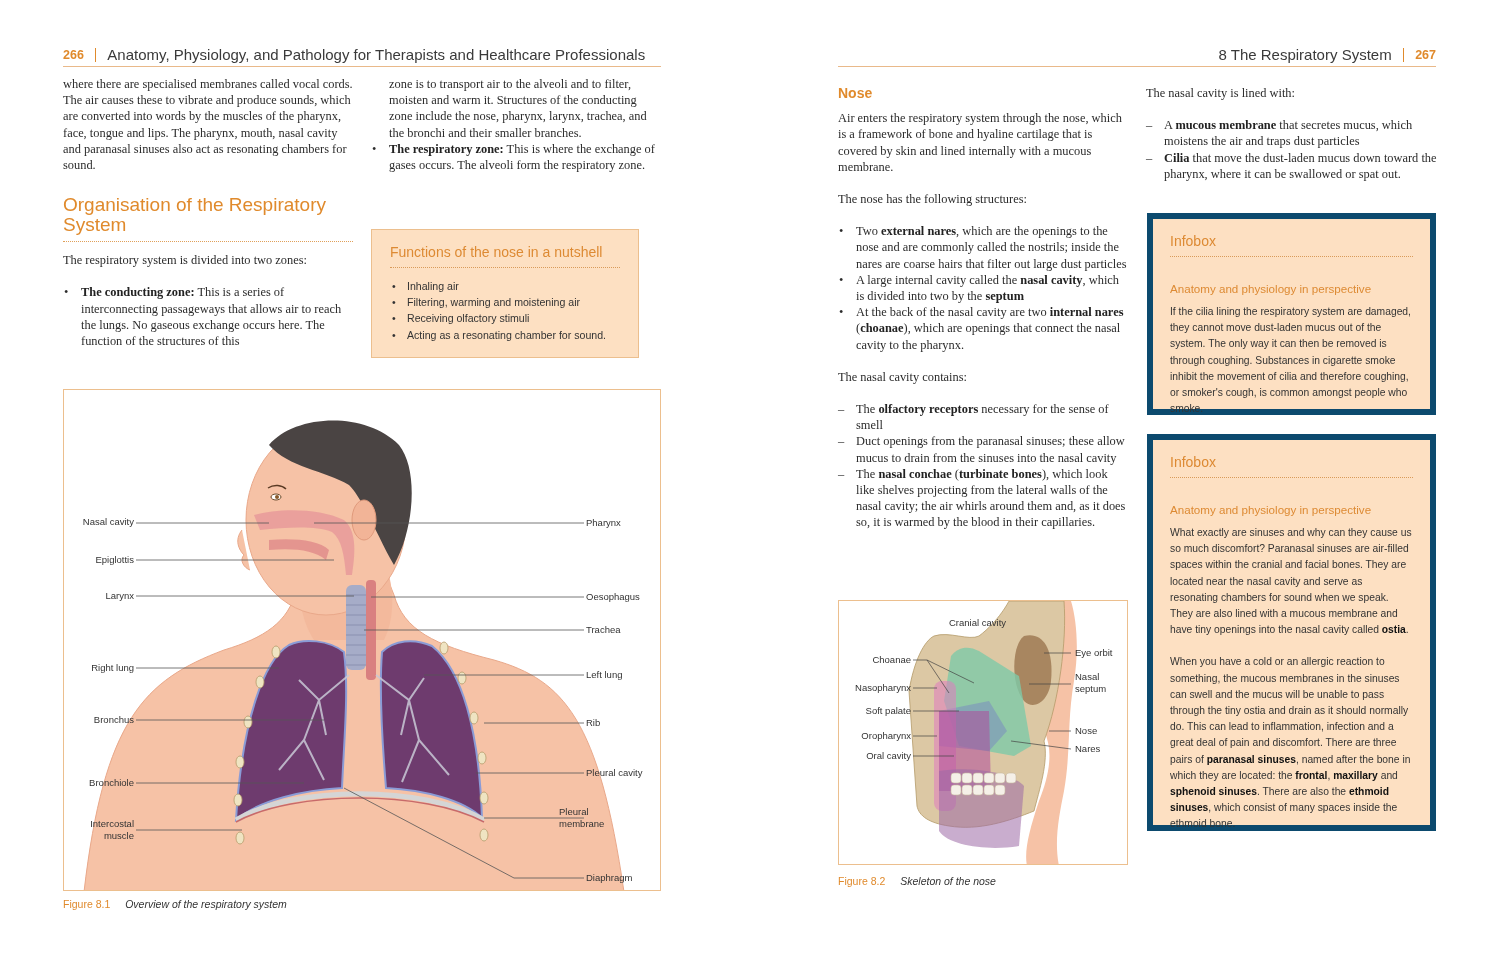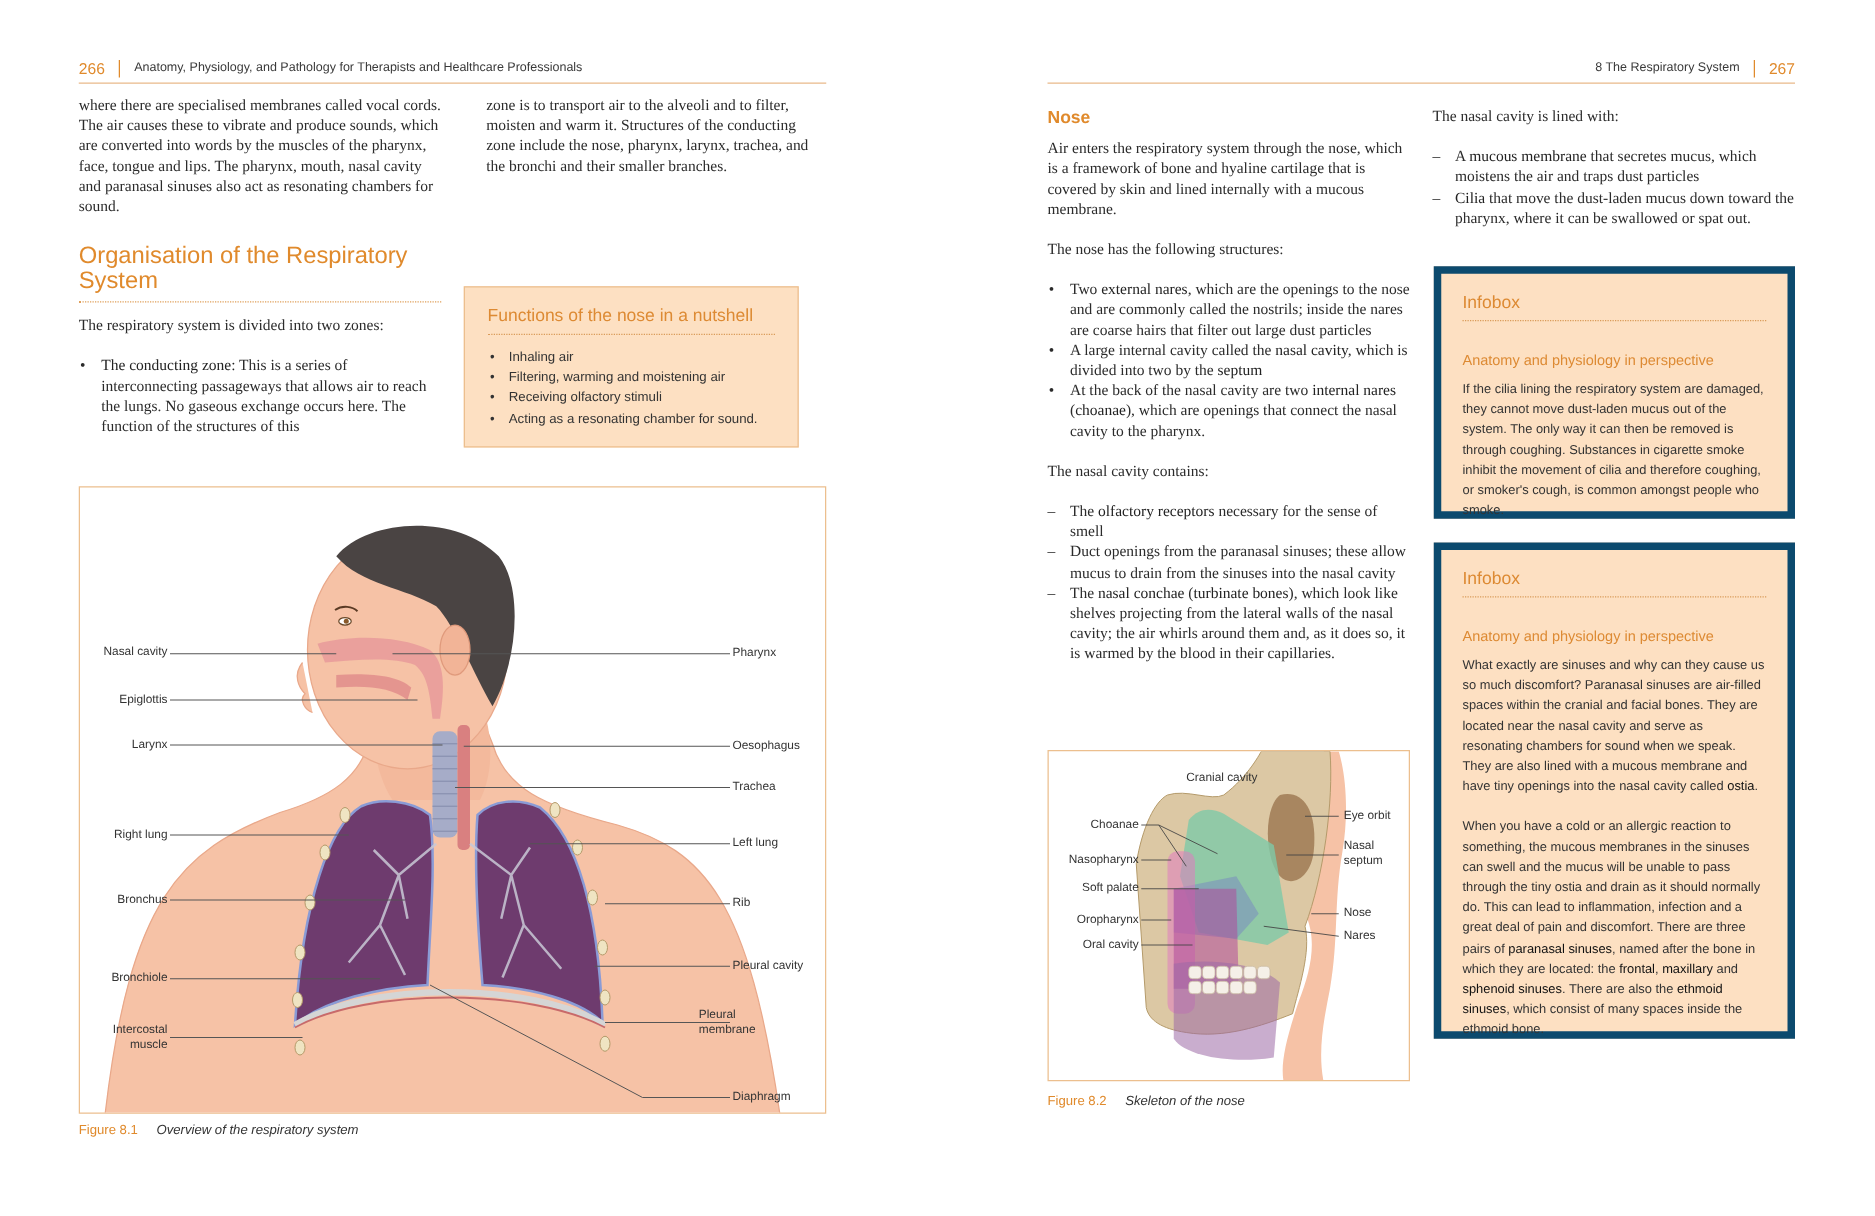--- a/index.html
+++ b/index.html
@@ -2,27 +2,27 @@
 <html><head>
 <meta charset="utf-8">
 <style>
   * { box-sizing: border-box; margin: 0; padding: 0; }
   html, body { width: 1500px; height: 973px; background: #ffffff; overflow: hidden; }
   body { position: relative; font-family: "Liberation Serif", "DejaVu Serif", serif; color: #2b2b2b; }
 
   .running-head { position: absolute; top: 43px; height: 24px; border-bottom: 1px solid #e9b98a; display: flex; align-items: center; }
   .rh-left { left: 63px; width: 598px; }
   .rh-right { left: 838px; width: 598px; justify-content: flex-end; }
-  .page-num { font-family: "Liberation Sans", "DejaVu Sans", sans-serif; font-size: 12.5px; color: #e08a2c; font-weight: normal; }
+  .page-num { font-family: "Liberation Sans", "DejaVu Sans", sans-serif; font-size: 12.5px; color: #e08a2c; font-weight: bold; }
   .rh-sep { display: inline-block; width: 1.5px; height: 14px; background: #e08a2c; margin: 0 11px; }
-  .rh-title { font-family: "Liberation Sans", "DejaVu Sans", sans-serif; font-size: 10px; color: #3a3a3a; }
+  .rh-title { font-family: "Liberation Sans", "DejaVu Sans", sans-serif; font-size: 15px; color: #3a3a3a; }
 
   .col { position: absolute; font-size: 12.4px; line-height: 16.2px; }
   .col p { margin-bottom: 16px; }
-  b { font-weight: normal; color: #222; }
+  b { font-weight: bold; color: #222; }
   ul.bullets { list-style: none; }
   ul.bullets li { position: relative; padding-left: 18px; }
   ul.bullets li::before { content: "•"; position: absolute; left: 1px; top: 0; }
   ul.dashes { list-style: none; margin-bottom: 16px; }
   ul.dashes li { position: relative; padding-left: 18px; }
   ul.dashes li::before { content: "–"; position: absolute; left: 0; top: 0; }
 
   .section-heading { font-family: "Liberation Sans", "DejaVu Sans", sans-serif; color: #e08a2c; font-weight: normal; font-size: 19px; line-height: 20px; padding-bottom: 6px; border-bottom: 1.5px dotted #e0a05a; margin-bottom: 10px; }
   .sub-heading { font-family: "Liberation Sans", "DejaVu Sans", sans-serif; color: #e08a2c; font-size: 14px; margin-bottom: 9px; }
 
@@ -68,20 +68,23 @@
   <p style="margin-bottom:22px;">where there are specialised membranes called vocal cords. The air causes these to vibrate and produce sounds, which are converted into words by the muscles of the pharynx, face, tongue and lips. The pharynx, mouth, nasal cavity and paranasal sinuses also act as resonating chambers for sound.</p>
   <h2 class="section-heading">Organisation of the Respiratory System</h2>
   <p>The respiratory system is divided into two zones:</p>
   <ul class="bullets">
     <li><b>The conducting zone:</b><span> This is a series of interconnecting passageways that allows air to reach the lungs. No gaseous exchange occurs here. The function of the structures of this</span></li>
   </ul>
 </div>
 
 <div class="col" style="left:371px; top:76px; width:290px;">
   <p style="padding-left:18px; margin-bottom:0;"><span>zone is to transport air to the alveoli and to filter, moisten and warm it. Structures of the conducting zone include the nose, pharynx, larynx, trachea, and the bronchi and their smaller branches.</span></p>
+  <ul class="bullets">
+    <li><b>The respiratory zone:</b><span> This is where the exchange of gases occurs. The alveoli form the respiratory zone.</span></li>
+  </ul>
 </div>
 
 <div class="nutshell-box">
   <div class="box-title">Functions of the nose in a nutshell</div>
   <ul>
     <li>Inhaling air</li>
     <li>Filtering, warming and moistening air</li>
     <li>Receiving olfactory stimuli</li>
     <li>Acting as a resonating chamber for sound.</li>
   </ul>

